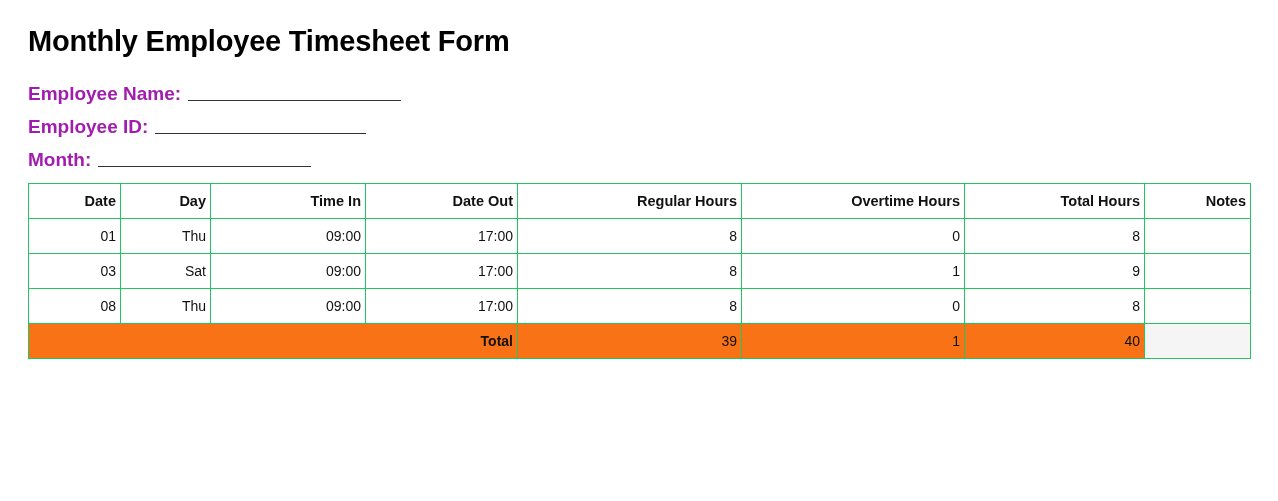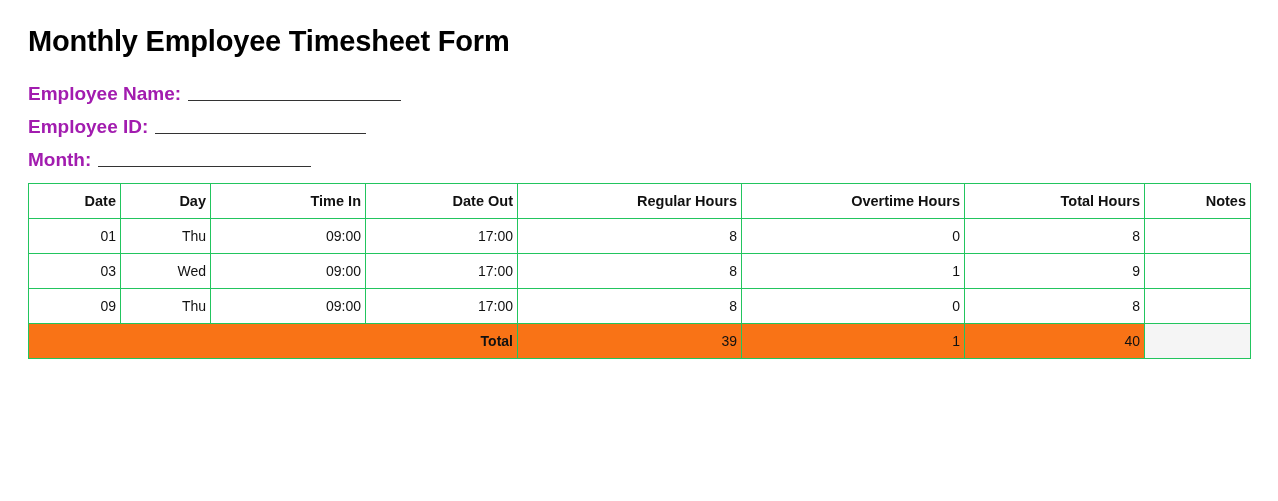--- a/index.html
+++ b/index.html
@@ -155,30 +155,30 @@
         <td>Thu</td>
         <td>09:00</td>
         <td>17:00</td>
         <td>8</td>
         <td>0</td>
         <td>8</td>
         <td></td>
       </tr>
       <tr>
         <td>03</td>
-        <td>Wed</td>
+        <td>Sat</td>
         <td>09:00</td>
         <td>17:00</td>
         <td>8</td>
         <td>1</td>
         <td>9</td>
         <td></td>
       </tr>
       <tr>
-        <td>09</td>
+        <td>08</td>
         <td>Thu</td>
         <td>09:00</td>
         <td>17:00</td>
         <td>8</td>
         <td>0</td>
         <td>8</td>
         <td></td>
       </tr>
       <tr class="total-row">
         <td class="total-label" colspan="4">Total</td>

